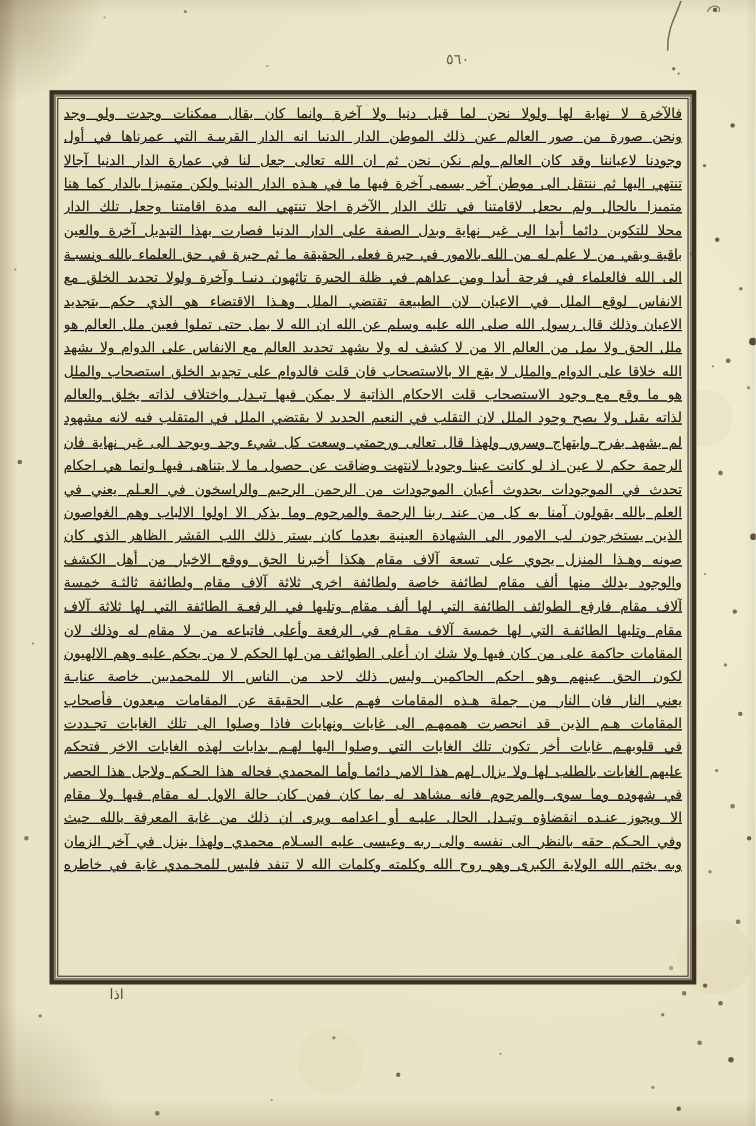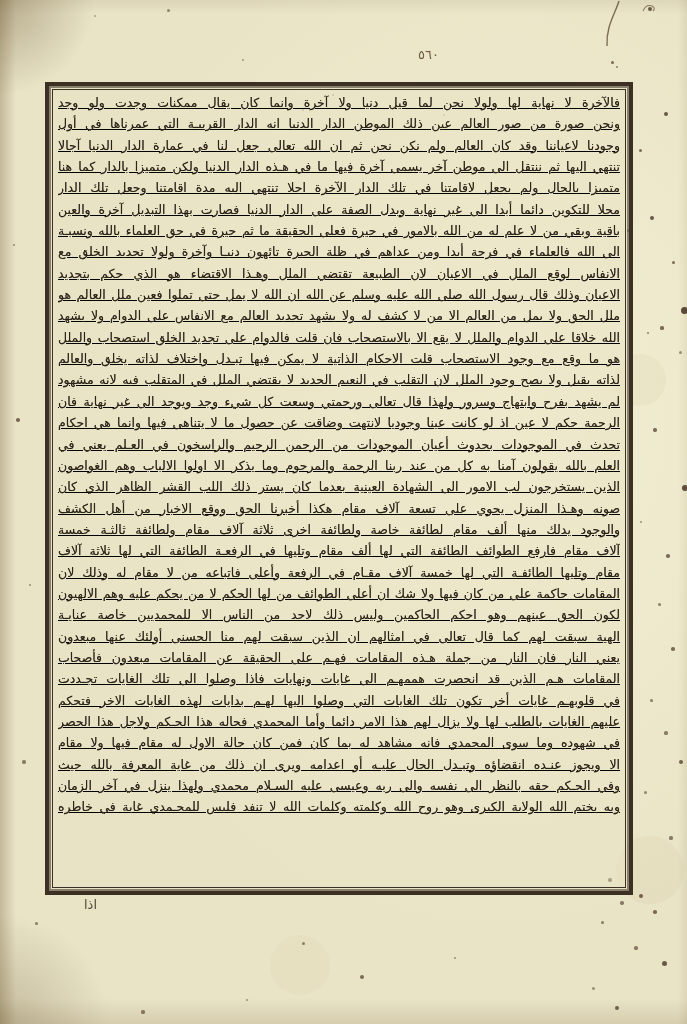--- a/index.html
+++ b/index.html
@@ -15,21 +15,21 @@
       radial-gradient(ellipse at 72% 42%, rgba(255,252,228,.45), rgba(255,252,228,0) 62%),
       linear-gradient(to right, rgba(110,86,48,.30) 0px, rgba(110,86,48,0) 16px),
       linear-gradient(to left, rgba(110,86,48,.10) 0px, rgba(110,86,48,0) 9px),
       linear-gradient(to bottom, rgba(110,86,48,.10) 0px, rgba(110,86,48,0) 14px),
       linear-gradient(to top, rgba(110,86,48,.16) 0px, rgba(110,86,48,0) 26px),
       #e9e4c6;
   }
   .marks{position:absolute;left:0;top:0;pointer-events:none;}
   .page-number{
     position:absolute;left:393px;top:47px;width:46px;
-    font-size:13px;color:#6f5e41;letter-spacing:2px;text-align:right;
+    font-size:13px;color:#6f5e41;letter-spacing:2px;text-align:center;
   }
   .frame{
     position:absolute;left:45px;top:82px;width:588px;height:813px;
     box-sizing:border-box;border:4px solid #3b3023;
     background:rgba(232,227,196,.45);
   }
   .frame-inner{
     box-sizing:border-box;width:100%;height:100%;
     border:2px solid rgba(59,48,35,.55);
     outline:1.5px solid #3b3023;outline-offset:-4px;
@@ -38,21 +38,21 @@
   .text-block{direction:rtl;}
   .tline{
     height:21.35px;line-height:21.35px;overflow:hidden;
     font-size:12.5px;color:#2b2318;
     text-align:justify;text-align-last:justify;
     white-space:normal;word-spacing:1px;
     text-shadow:0 0 .4px rgba(43,35,24,.55);
   }
   .catchword{
     position:absolute;left:84px;top:897px;width:44px;
-    direction:rtl;font-size:13px;color:#3a2f20;opacity:.85;text-align:left;
+    direction:rtl;font-size:13px;color:#3a2f20;opacity:.85;text-align:center;
   }
   .spot{position:absolute;border-radius:50%;background:#4a3626;}
 </style>
 </head>
 <body>
 
 <div class="page">
 
   <svg class="marks" width="687" height="1024">
     <path d="M619,1 C615,14 606,26 607,46" stroke="#55432c" fill="none" stroke-width="1.4" opacity="0.75"></path>
@@ -138,26 +138,25 @@
           <div class="tline">الرحمة حكم لا عين اذ لو كانت عينا وجوديا لانتهت وضاقت عن حصول ما لا يتناهى فيها وانما هي احكام</div>
           <div class="tline">تحدث في الموجودات بحدوث أعيان الموجودات من الرحمن الرحيم  والراسخون في العـلم يعني في</div>
           <div class="tline">العلم بالله يقولون آمنا به كل من عند ربنا الرحمة والمرحوم  وما يذكر الا اولوا الالباب وهم الغواصون</div>
           <div class="tline">الذين يستخرجون لب الامور الى الشهادة العينية بعدما كان يستر ذلك اللب القشر الظاهر الذي كان</div>
           <div class="tline">صونه وهـذا المنزل يحوي على تسعة آلاف مقام هكذا أخبرنا الحق ووقع الاخبار من أهل الكشف</div>
           <div class="tline">والوجود يدلك منها ألف مقام لطائفة خاصة ولطائفة اخرى ثلاثة آلاف مقام ولطائفة ثالثـة خمسة</div>
           <div class="tline">آلاف مقام فارفع الطوائف الطائفة التي لها ألف مقام وتليها في الرفعـة الطائفة التي لها ثلاثة آلاف</div>
           <div class="tline">مقام وتليها الطائفـة التي لها خمسة آلاف مقـام في الرفعة وأعلى فاتباعه من لا مقام له وذلك لان</div>
           <div class="tline">المقامات حاكمة على من كان فيها ولا شك ان أعلى الطوائف من لها الحكم لا من يحكم عليه وهم الالهيون</div>
           <div class="tline">لكون الحق عينهم وهو احكم الحاكمين وليس ذلك لاحد من الناس الا للمحمديين خاصة عنايـة</div>
-          <div class="tline">الهية سبقت لهم كما قال تعالى في امثالهم  ان الذين سبقت لهم منا الحسنى أولئك عنها مبعدون</div>
           <div class="tline">يعني النار فان النار من جملة هـذه المقامات فهـم على الحقيقة عن المقامات مبعدون فأصحاب</div>
           <div class="tline">المقامات هـم الذين قد انحصرت هممهـم الى غايات ونهايات فاذا وصلوا الى تلك الغايات تجـددت</div>
           <div class="tline">في قلوبهـم غايات أخر تكون تلك الغايات التي وصلوا اليها لهـم بدايات لهذه الغايات الاخر فتحكم</div>
           <div class="tline">عليهم الغايات بالطلب لها ولا يزال لهم هذا الامر دائما وأما المحمدي فحاله هذا الحـكم ولاجل هذا الحصر</div>
-          <div class="tline">في شهوده وما سوى المحمدي فانه مشاهد له بما كان فمن كان حالة الاول له مقام فيها ولا مقام</div>
+          <div class="tline">في شهوده وما سوى والمرحوم فانه مشاهد له بما كان فمن كان حالة الاول له مقام فيها ولا مقام</div>
           <div class="tline">الا ويجوز عنـده انقضاؤه وتبـدل الحال عليـه أو اعدامه ويرى ان ذلك من غاية المعرفة بالله حيث</div>
           <div class="tline">وفي الحـكم حقه بالنظر الى نفسه والى ربه وعيسى عليه السـلام محمدي ولهذا ينزل في آخر الزمان</div>
           <div class="tline">وبه يختم الله الولاية الكبرى وهو روح الله وكلمته وكلمات الله لا تنفد فليس للمحـمدي غاية في خاطره</div>
         </div>
     </div>
   </div>
 
   <div class="catchword">اذا</div>
 
 </div>

